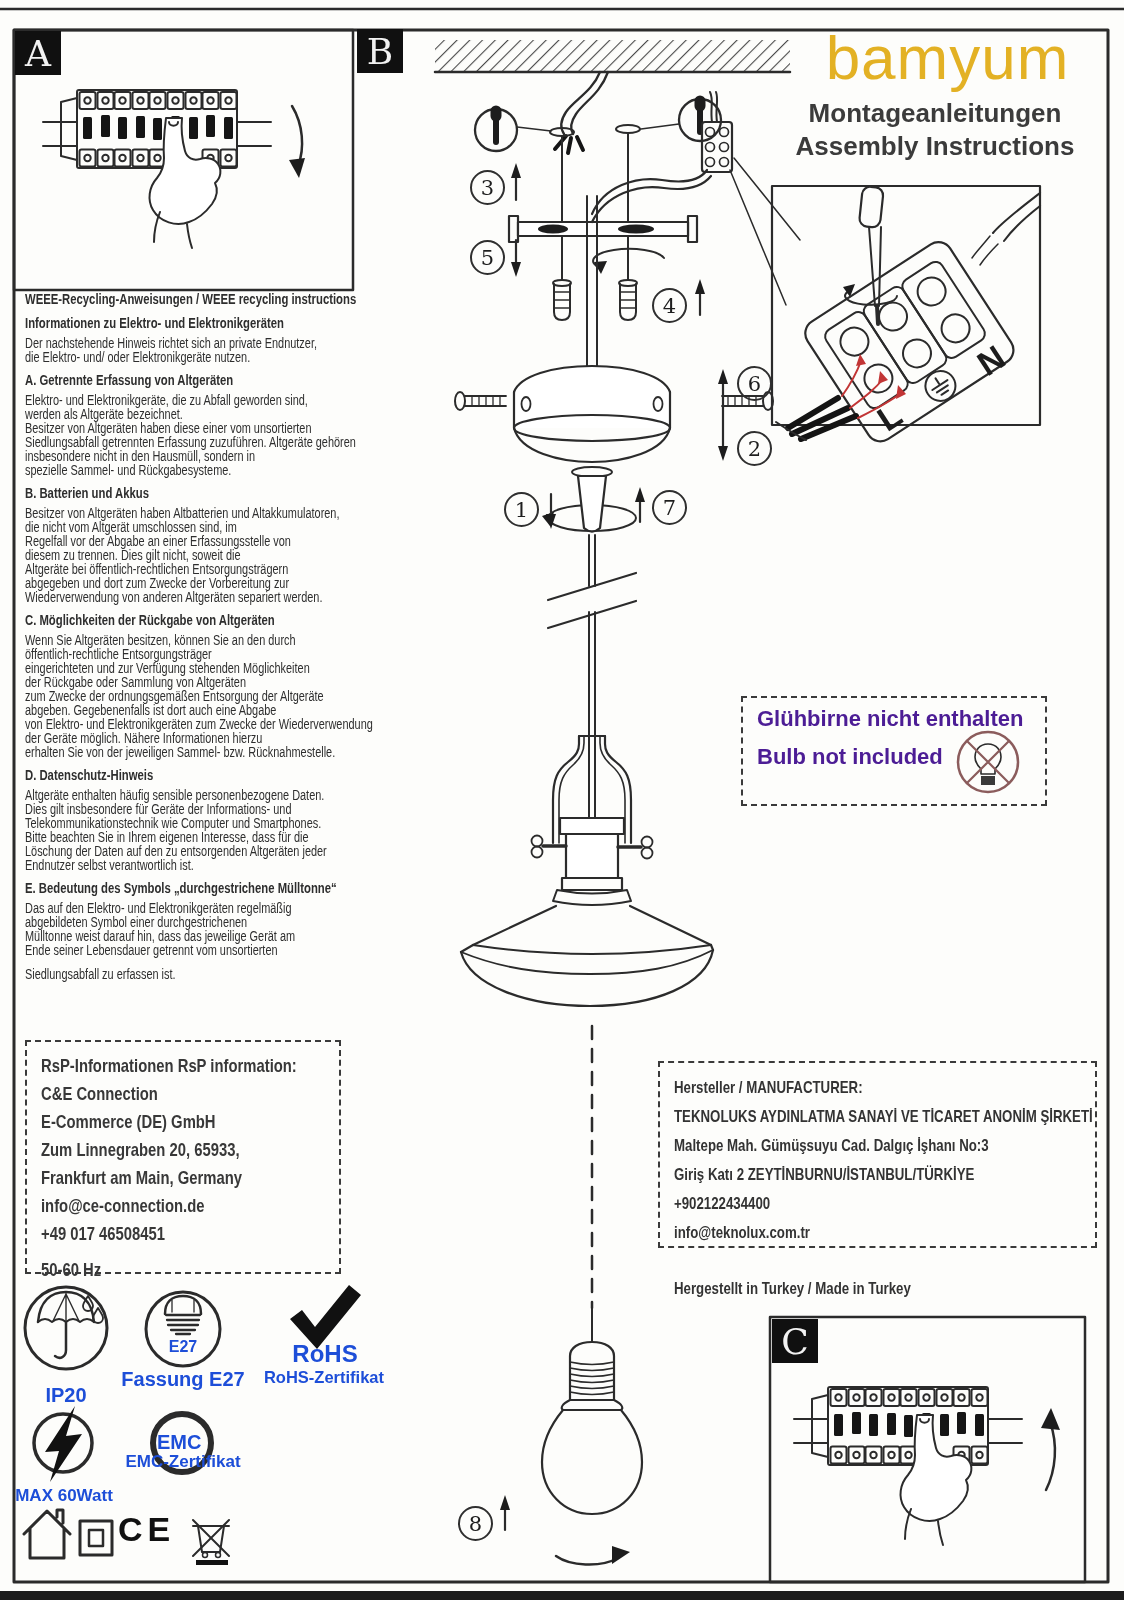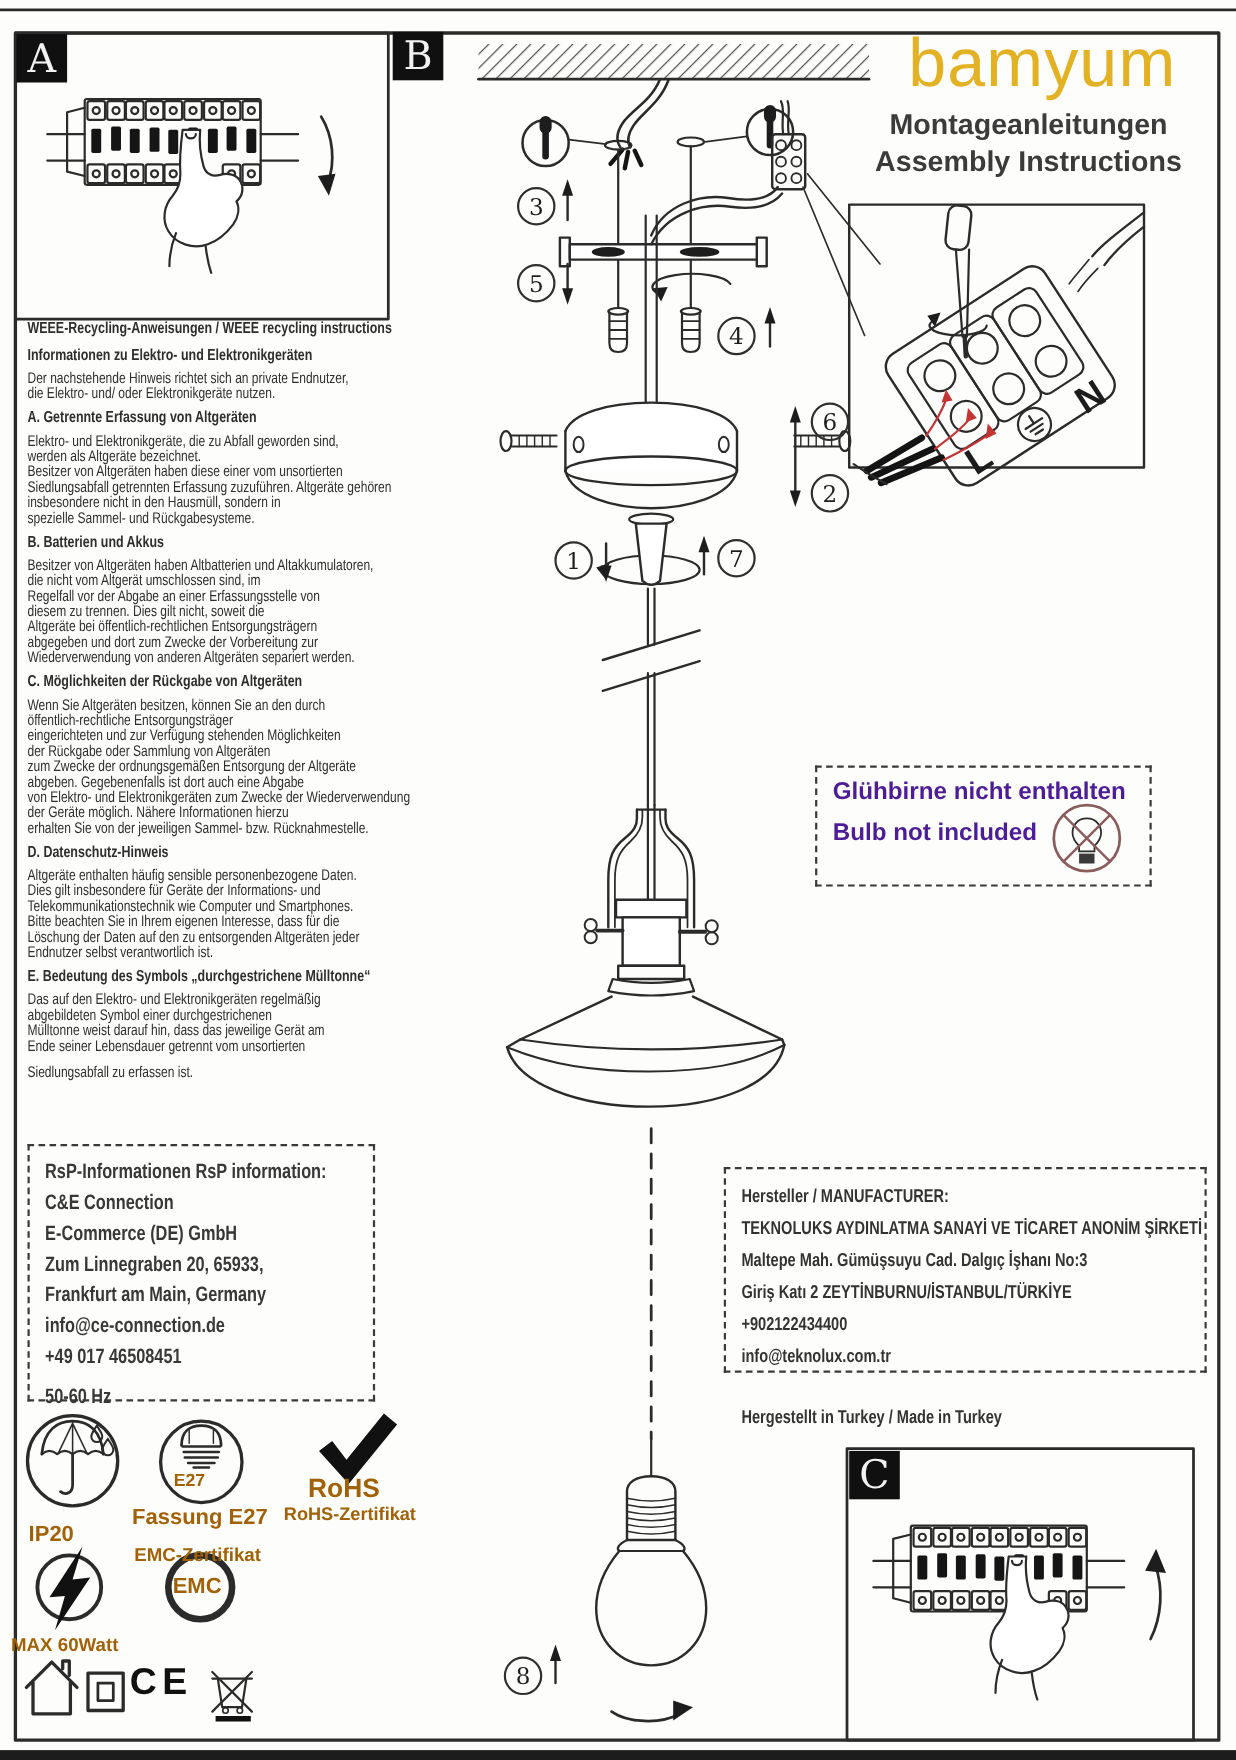--- a/index.html
+++ b/index.html
@@ -20,21 +20,21 @@
   .dashbox{position:absolute;border:2.5px dashed #3a3a3a;}
   .rsp-in{position:absolute;left:14px;top:10px;width:400px;font-size:19px;font-weight:bold;
     line-height:28px;color:#383838;}
   .man-in{position:absolute;left:14px;top:10px;width:556px;font-size:17px;font-weight:bold;
     line-height:29px;color:#333;}
   .madein{margin-top:27px;}
   .bulbline{position:absolute;left:14px;font-size:22px;font-weight:bold;color:#4c1d95;width:300px;}
   .step{position:absolute;width:31px;height:31px;border:2px solid #2f2f2f;border-radius:50%;
     display:flex;align-items:center;justify-content:center;
     font-family:"DejaVu Serif",serif;font-size:21px;color:#1e1e1e;}
-  .certlab{position:absolute;font-weight:bold;color:#a16207;}
+  .certlab{position:absolute;text-align:center;font-weight:bold;color:#1d4ed8;}
   .model{position:absolute;left:252px;top:1418px;font-size:42px;font-weight:bold;color:#111;}
   .ce{position:absolute;left:118px;top:1510px;font-size:34px;font-weight:bold;letter-spacing:5px;color:#111;}
 </style>
 </head>
 <body>
 
 <div class="page">
 
 <svg class="art" width="1124" height="1600" viewBox="0 0 1124 1600" fill="none" stroke="#2b2b2b" stroke-width="2" stroke-linecap="round" stroke-linejoin="round">
   <defs>
@@ -443,21 +443,21 @@
   </div>
 </div>
 
 <div class="certlab" style="left:26px;top:1384px;width:80px;font-size:20px;">IP20</div>
 <div class="certlab" style="left:158px;top:1338px;width:50px;font-size:16px;">E27</div>
 <div class="certlab" style="left:120px;top:1368px;width:126px;font-size:20px;">Fassung E27</div>
 <div class="certlab" style="left:280px;top:1340px;width:90px;font-size:24px;">RoHS</div>
 <div class="certlab" style="left:258px;top:1368px;width:132px;font-size:16.5px;">RoHS-Zertifikat</div>
 <div class="certlab" style="left:10px;top:1486px;width:108px;font-size:17px;">MAX 60Watt</div>
 <div class="certlab" style="left:157px;top:1431px;width:30px;font-size:20px;">EMC</div>
-<div class="certlab" style="left:122px;top:1404px;width:122px;font-size:17px;">EMC-Zertifikat</div>
+<div class="certlab" style="left:122px;top:1452px;width:122px;font-size:17px;">EMC-Zertifikat</div>
 <div class="ce">CE</div>
 
 <div class="step" style="left:504px;top:492px;">
       <span>1</span>
     </div>
 <div class="step" style="left:737px;top:431px;">
       <span>2</span>
     </div>
 <div class="step" style="left:470px;top:170px;">
       <span>3</span>

